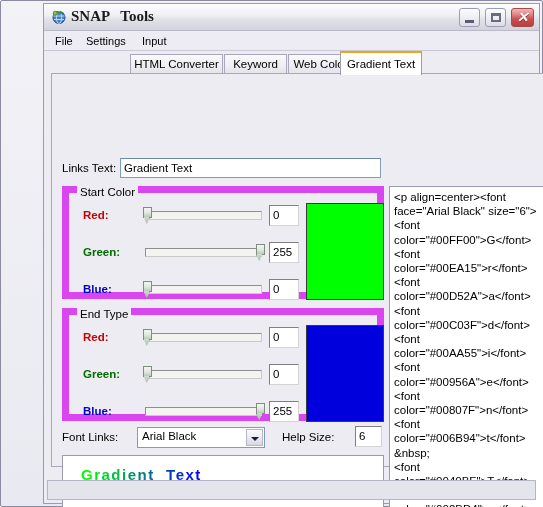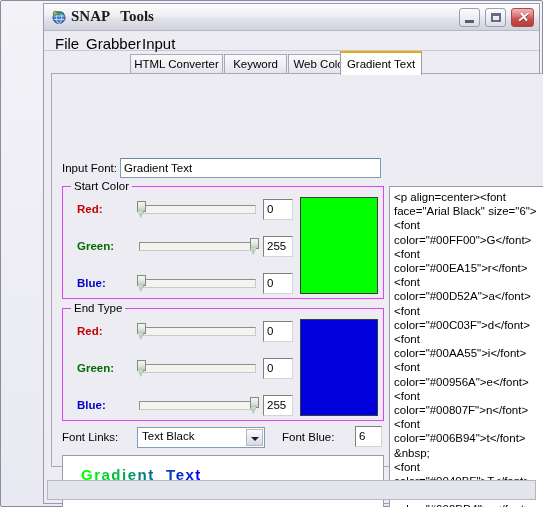--- a/index.html
+++ b/index.html
@@ -103,21 +103,21 @@
     left: 0; top: 27px; right: 0;
     height: 20px;
     background: #ececf2;
     border-bottom: 1px solid #c9c9d6;
     box-sizing: border-box;
   }
   .menu-item {
     position: absolute;
     top: 3px;
     font-family: "Liberation Sans", sans-serif;
-    font-size: 15px;
+    font-size: 11px;
     color: #000;
     padding: 1px 5px;
     cursor: default;
   }
 
   
   .tabstrip {
     position: absolute;
     left: 7px; top: 47px;
     width: 528px; height: 23px;
@@ -200,21 +200,21 @@
     font-size: 11.5px;
     color: #000;
     text-align: center;
     cursor: default;
   }
 
   
   .group {
     position: absolute;
     box-sizing: border-box;
-    border: 1px solid #d946ef;
+    border: 7px solid #d946ef;
     background: transparent;
   }
   .group-title {
     position: absolute;
     top: -7px; left: 8px;
     background: #ececf2;
     padding: 0 3px;
     font-family: "Liberation Sans", sans-serif;
     font-size: 11.5px;
     color: #000;
@@ -409,34 +409,34 @@
       <div class="title-text">SNAP   Tools</div>
       <div class="win-btns">
         <span class="wb"><i class="glyph-min"></i></span>
         <span class="wb"><i class="glyph-max"></i></span>
         <span class="wb close"><i class="glyph-x">✕</i></span>
       </div>
     </div>
 
     <div class="menubar">
       <div class="menu-item" style="left:6px;">File</div>
-      <div class="menu-item" style="left:37px;">Grabber</div>
+      <div class="menu-item" style="left:37px;">Settings</div>
       <div class="menu-item" style="left:93px;">Input</div>
     </div>
 
     <div class="tabstrip">
       <div class="tab" style="left:173px; width:63px;">Keyword</div>
       <div class="tab" style="left:79px;  width:93px;">HTML Converter</div>
       <div class="tab" style="left:237px; width:65px;">Web Color</div>
       <div class="tab selected" style="left:289px; width:82px;">Gradient Text</div>
     </div>
 
     <div class="tabpage">
 
-      <div class="lbl" style="left:10px; top:88px;">Input Font:</div>
+      <div class="lbl" style="left:10px; top:88px;">Links Text:</div>
       <div class="textbox" style="left:68px; top:84px; width:261px; height:20px;" title="">Gradient Text</div>
 
       <div class="group" style="left:10px; top:112px; width:322px; height:113px;">
         <div class="group-title">Start Color</div>
 
         <div class="ch-label ch-red" style="left:14px; top:16px;">Red:</div>
         <div class="slider" style="left:76px; top:14px; width:117px;">
           <div class="track"></div>
           <div class="thumb" style="left:2%;"></div>
         </div>
@@ -481,24 +481,24 @@
           <div class="track"></div>
           <div class="thumb" style="left:98%;"></div>
         </div>
         <div class="numbox" style="left:200px; top:86px; width:30px; height:21px;">255</div>
 
         <div class="swatch" id="end-swatch" style="left: 237px; top: 10px; width: 78px; height: 97px; background: rgb(0, 0, 221);"></div>
       </div>
 
       <div class="lbl" style="left:10px; top:357px;">Font Links:</div>
       <div class="combo" style="left:85px; top:353px; width:128px; height:21px;">
-        <span class="cval">Text Black</span>
+        <span class="cval">Arial Black</span>
         <span class="carrow"></span>
       </div>
-      <div class="lbl" style="left:230px; top:357px;">Font Blue:</div>
+      <div class="lbl" style="left:230px; top:357px;">Help Size:</div>
       <div class="numbox" style="left:303px; top:352px; width:27px; height:21px;">6</div>
 
       <div class="previewbox" style="left:10px; top:381px; width:322px; height:90px;">
         <div class="preview-text" id="preview-text"><span style="color: rgb(0, 255, 0);">G</span><span style="color: rgb(0, 234, 21);">r</span><span style="color: rgb(0, 213, 42);">a</span><span style="color: rgb(0, 192, 63);">d</span><span style="color: rgb(0, 170, 85);">i</span><span style="color: rgb(0, 149, 106);">e</span><span style="color: rgb(0, 128, 127);">n</span><span style="color: rgb(0, 107, 148);">t</span><span style="color: rgb(0, 0, 0);">&nbsp;&nbsp;</span><span style="color: rgb(0, 64, 191);">T</span><span style="color: rgb(0, 43, 212);">e</span><span style="color: rgb(0, 22, 233);">x</span><span style="color: rgb(0, 0, 255);">t</span></div>
       </div>
 
       <div class="codepanel" style="left:337px; top:112px; width:185px; height:359px;">
         <div class="code-text" id="code-text">&lt;p align=center&gt;&lt;font face="Arial Black" size="6"&gt;
 &lt;font color="#00FF00"&gt;G&lt;/font&gt;
 &lt;font color="#00EA15"&gt;r&lt;/font&gt;

